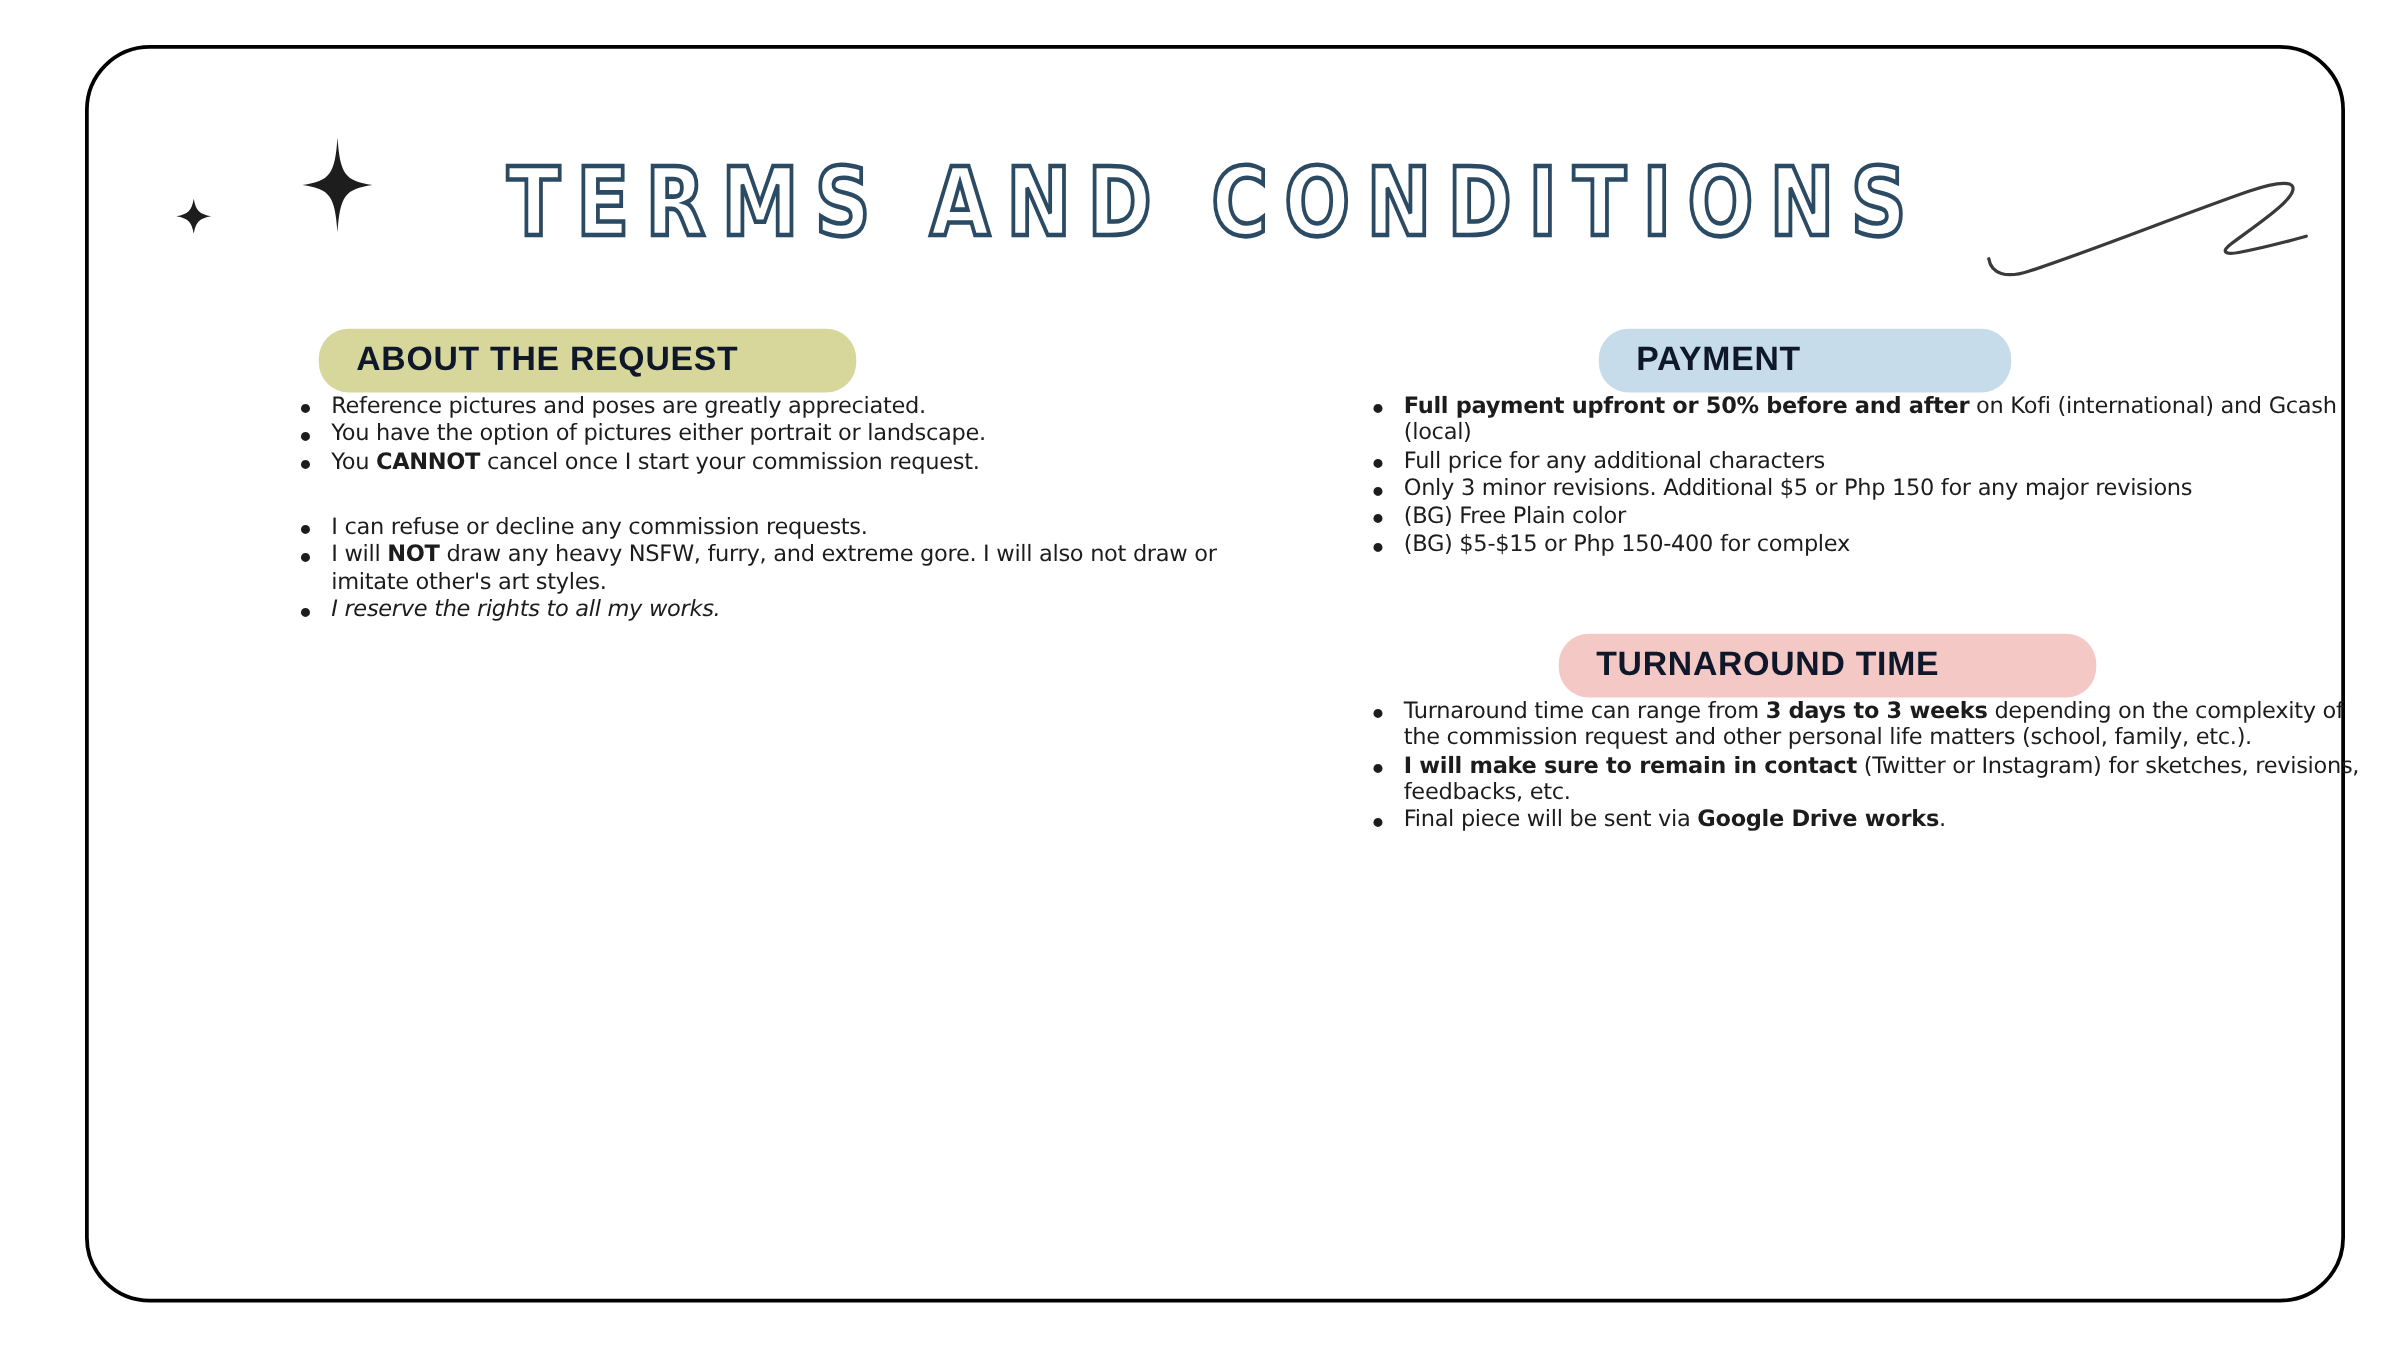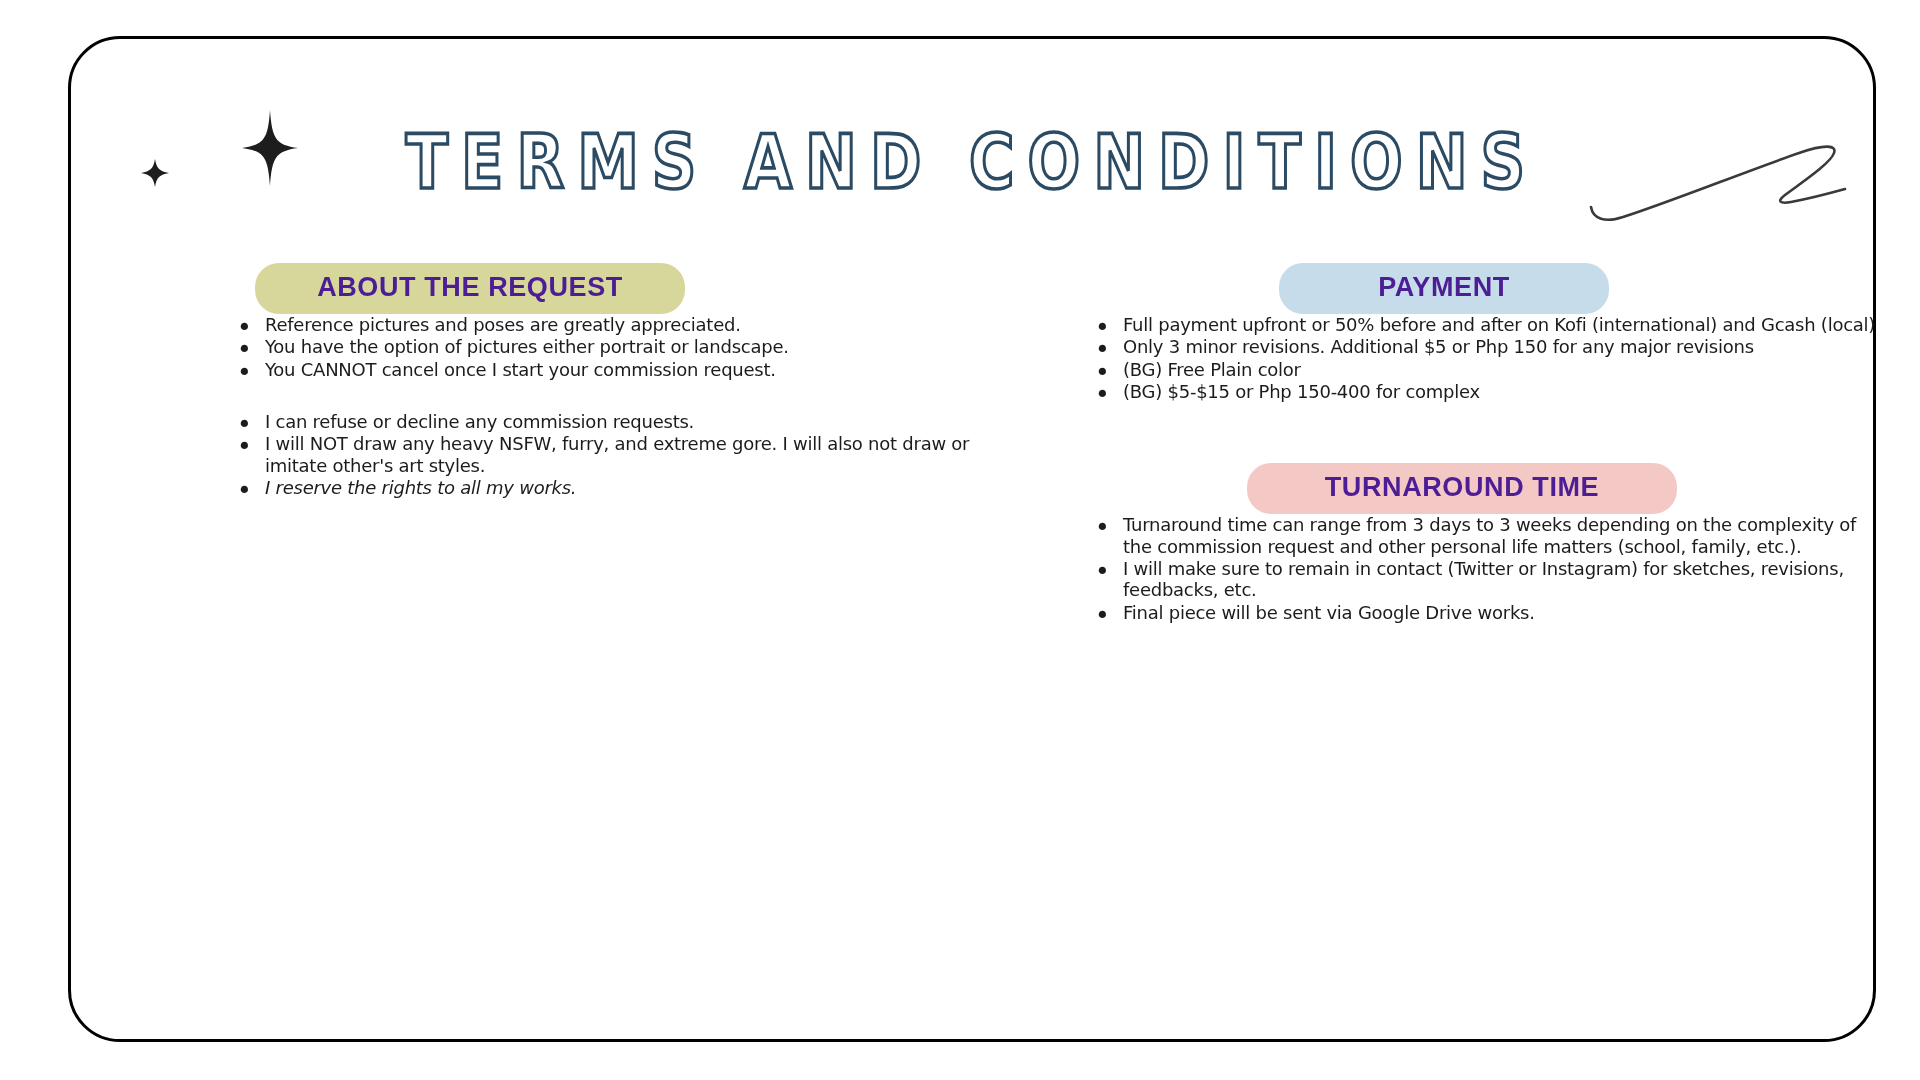--- a/index.html
+++ b/index.html
@@ -82,22 +82,21 @@
 
   
   .pill {
     display: inline-block;
     border-radius: 24px;
     padding: 9px 30px 11px;
     font-family: "Liberation Sans", sans-serif;
     font-size: 27px;
     font-weight: 700;
     letter-spacing: 0.6px;
-    color: #4c1d95;
-    text-align: center;
+    color: #0f172a;
     box-sizing: border-box;
   }
   .pill-about    { background: #d7d79c; width: 430px; }
   .pill-payment  { background: #c6dceb; width: 330px; }
   .pill-turn     { background: #f4c9c5; width: 430px; }
 
   .pill-row-left  { text-align: left;  padding-left: 24px; }
   .pill-row-right { text-align: left;  padding-left: 190px; }
   .pill-row-turn  { text-align: left;  padding-left: 158px; }
 
@@ -118,21 +117,21 @@
     letter-spacing: -0.25px;
   }
   ul.bl li::before {
     content: "\2022";
     position: absolute;
     left: 6px;
     top: -1px;
     font-size: 25px;
     color: #1c1c1c;
   }
-  ul.bl b { font-weight: 400; }
+  ul.bl b { font-weight: 700; }
   ul.bl i { font-style: italic; }
 
   .list-gap { height: 30px; }
 
   .block-about  { margin-top: 26px; margin-left: 8px; }
   .block-pay    { margin-top: 26px; margin-left: 0px; }
   .block-turn   { margin-top: 28px; margin-left: 0px; }
 
   .spacer-turn { height: 60px; }
 </style>
@@ -177,20 +176,21 @@
           <li><i>I reserve the rights to all my works.</i></li>
         </ul>
     </div>
 
     <div class="col col-right">
       <div class="pill-row-right">
         <span class="pill pill-payment">PAYMENT</span>
       </div>
       <ul class="bl block-pay" id="pay-list">
           <li><b>Full payment upfront or 50% before and after</b> on Kofi (international) and Gcash (local)</li>
+          <li>Full price for any additional characters</li>
           <li>Only 3 minor revisions. Additional $5 or Php 150 for any major revisions</li>
           <li>(BG) Free Plain color</li>
           <li>(BG) $5-$15 or Php 150-400 for complex</li>
         </ul>
 
       <div class="spacer-turn"></div>
 
       <div class="pill-row-turn">
         <span class="pill pill-turn">TURNAROUND TIME</span>
       </div>

